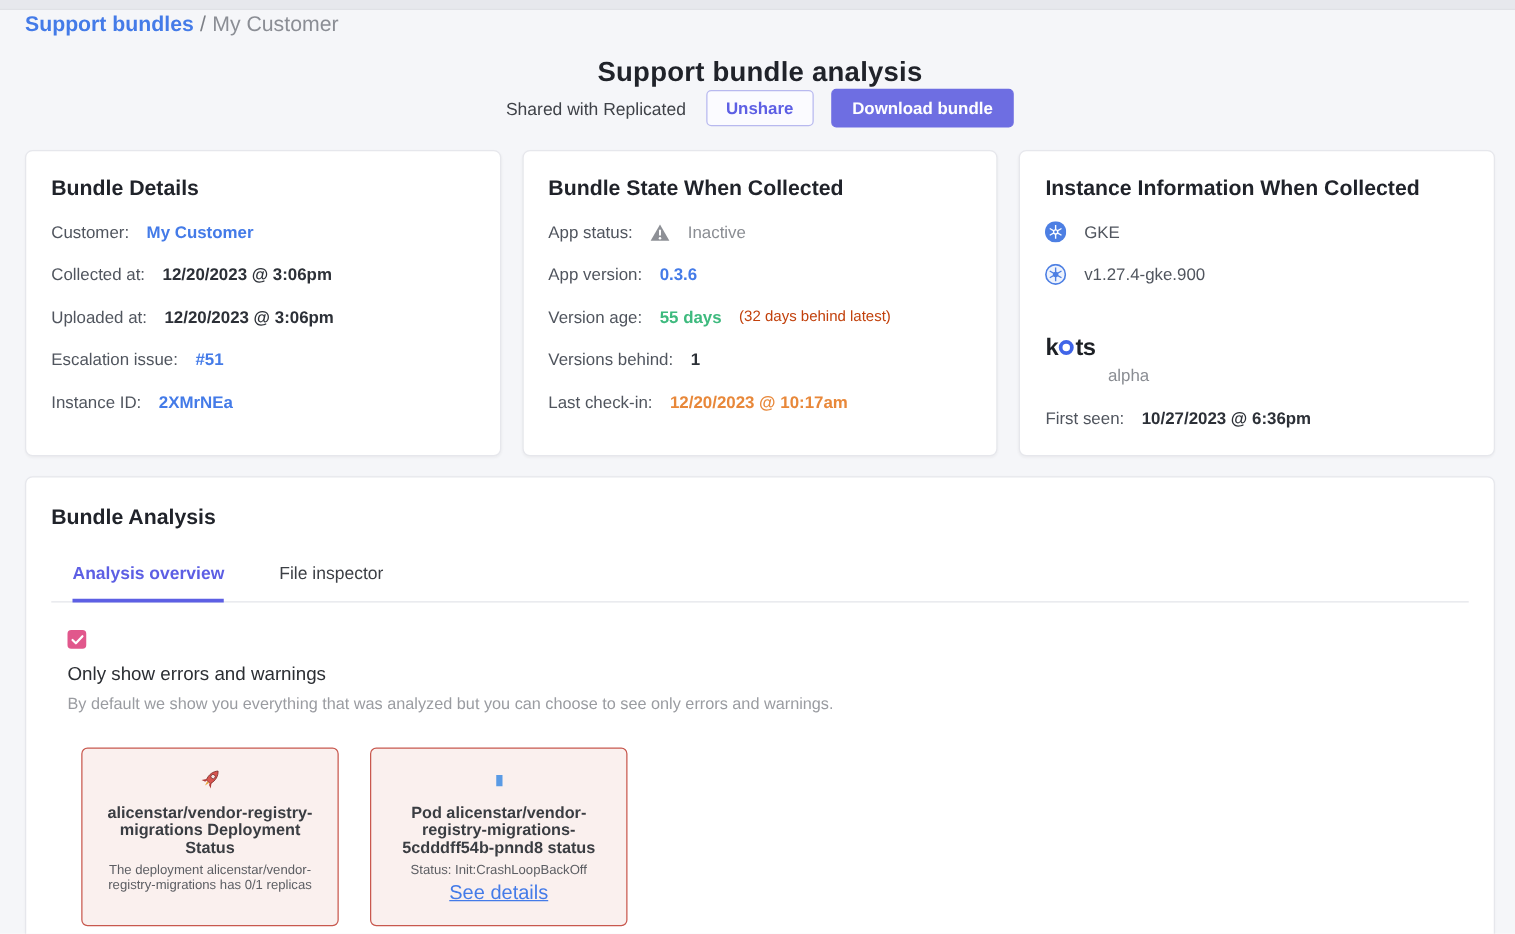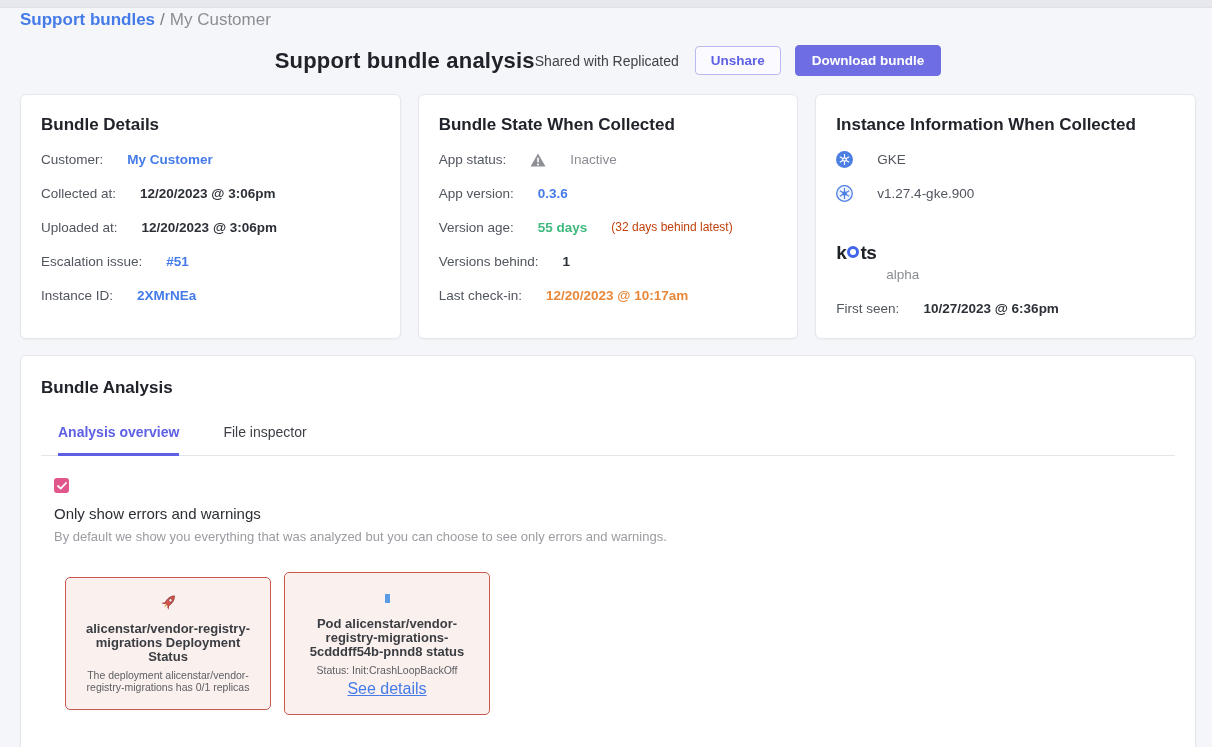--- a/index.html
+++ b/index.html
@@ -12,42 +12,42 @@
   .top-strip { height: 8px; background: #e7e8ed; border-bottom: 1px solid #e0e1e6; }
   .page { padding: 0 16px 0 20px; }
 
   
   .breadcrumb { margin-top: 2px; font-size: 17px; color: #9a9ca3; }
   .breadcrumb a { color: #447be8; text-decoration: none; font-weight: 600; cursor: pointer; }
   .breadcrumb .sep { margin: 0 5px; color: #7c7f86; }
   .breadcrumb .current { color: #8b8e95; }
 
   
-  .header-row { display: flex; align-items: center; justify-content: center; margin-top: 15px; }
+  .header-row { display: flex; align-items: center; justify-content: center; margin-top: 15px; flex-direction: column; }
   .page-title { font-size: 22px; font-weight: 700; color: #20232a; letter-spacing: .2px; }
   .header-actions { display: flex; align-items: center; gap: 14px; }
   .shared-text { font-size: 14px; color: #3f4248; margin-right: 2px; }
   .btn { font-family: inherit; font-size: 13.5px; font-weight: 700; border-radius: 4px; cursor: pointer; }
   .btn-outline {
     color: #5d5fe4; background: #fbfbff; border: 1px solid #b8b9ef;
     padding: 6px 15px;
   }
   .btn-primary {
     color: #ffffff; background: #6e6ee2; border: 1px solid #6e6ee2;
     padding: 7px 16px;
   }
 
   
   .cards-row { display: flex; gap: 17px; margin-top: 18px; }
   .card {
     flex: 1; background: #fff; border: 1px solid #e6e7ec; border-radius: 6px;
     box-shadow: 0 1px 2px rgba(0,0,0,.04); padding: 20px; min-height: 232px;
   }
   .card-title { font-size: 17px; font-weight: 700; color: #20232a; }
-  .card-row { margin-top: 15px; font-size: 13.5px; color: #50555e; line-height: 19px; display: flex; align-items: center; gap: 24px; }
+  .card-row { margin-top: 15px; font-size: 13.5px; color: #50555e; line-height: 19px; display: flex; align-items: center; gap: 14px; }
   .card-row:first-of-type { margin-top: 20px; }
   .val-link { color: #447be8; font-weight: 600; text-decoration: none; cursor: pointer; }
   .val-bold { color: #2c3037; font-weight: 700; }
   .val-muted { color: #8a8d93; }
   .val-green { color: #3eba7e; font-weight: 600; }
   .val-orange { color: #e8883a; font-weight: 600; }
   .note { font-size: 12px; color: #c2410c; }
   .icon-inline { display: inline-flex; align-items: center; }
 
   
@@ -70,21 +70,21 @@
 
   .filter-row { display: flex; gap: 12px; margin-top: 20px; padding-left: 13px; flex-direction: column; }
   .checkbox {
     width: 15px; height: 15px; margin-top: 2px; background: #e1578c; border-radius: 3px;
     display: flex; align-items: center; justify-content: center; cursor: pointer; flex: none;
   }
   .checkbox svg { display: block; }
   .filter-label { font-size: 15px; color: #2b2e33; }
   .filter-desc { font-size: 13px; color: #9a9ca1; margin-top: 7px; }
 
-  .error-cards { display: flex; gap: 13px; margin-top: 28px; padding-left: 24px; align-items: center; }
+  .error-cards { display: flex; gap: 25px; margin-top: 28px; padding-left: 24px; }
   .error-card {
     width: 206px; background: #faf0ee; border: 1px solid #c8584e; border-radius: 5px;
     padding: 13px 10px 16px; text-align: center; cursor: pointer;
   }
   .error-icon { height: 24px; display: flex; align-items: center; justify-content: center; }
   .error-title { font-size: 13px; font-weight: 700; color: #3a3d42; margin-top: 7px; line-height: 14px; }
   .error-msg { font-size: 10.5px; color: #5c5e63; margin-top: 5px; line-height: 12px; }
   .error-link { font-size: 16px; color: #447be8; text-decoration: underline; margin-top: 4px; display: inline-block; cursor: pointer; }
   .tiny-blue-rect { width: 5px; height: 9px; background: #5a9be5; }
 </style>

